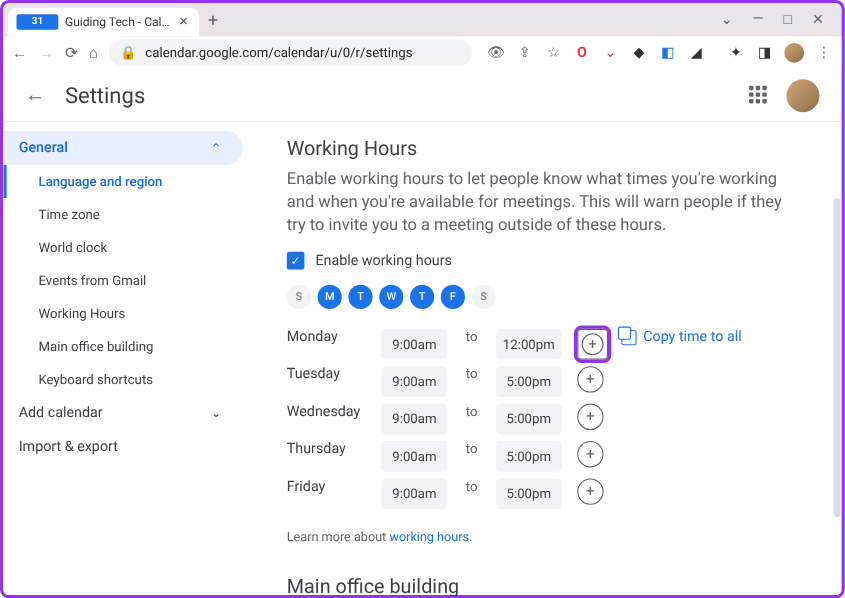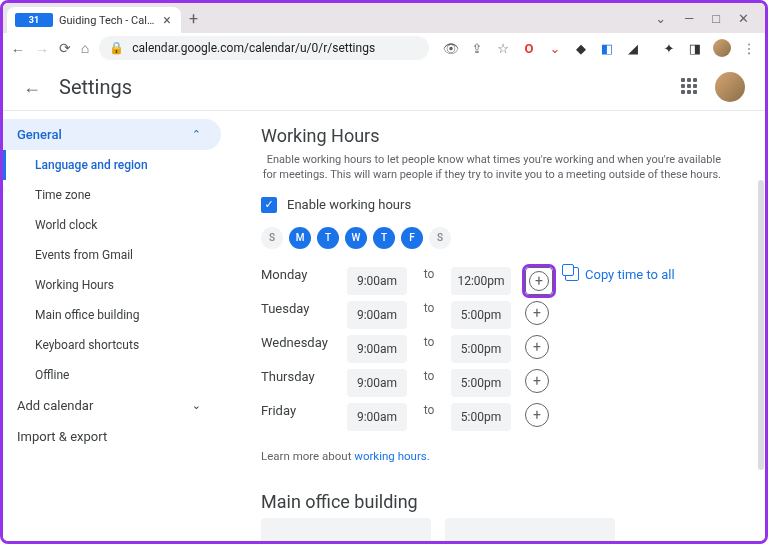--- a/index.html
+++ b/index.html
@@ -35,21 +35,21 @@
 .app-content { flex: 1; display: flex; overflow: hidden; }
 .sidebar { width: 230px; padding: 8px 0; overflow-y: auto; }
 .nav-section { display: flex; align-items: center; padding: 8px 20px 8px 14px; font-size: 13px; color: #3c4043; cursor: pointer; border-radius: 0 20px 20px 0; margin-right: 12px; }
 .nav-section.active { background: #e8f0fe; color: #1967d2; font-weight: 500; }
 .nav-chevron { margin-left: auto; font-size: 11px; }
 .nav-item { padding: 8px 10px 8px 32px; font-size: 12px; color: #3c4043; cursor: pointer; }
 .nav-item.selected { border-left: 3px solid #1a73e8; padding-left: 29px; color: #1967d2; font-weight: 500; }
 
 .main { flex: 1; padding: 14px 28px; overflow-y: auto; }
 .section-title { font-size: 18px; color: #3c4043; font-weight: 400; margin-bottom: 6px; }
-.section-desc { font-size: 11px; color: #5f6368; line-height: 1.4; margin-bottom: 14px; max-width: 460px; text-align: right; }
+.section-desc { font-size: 15px; color: #5f6368; line-height: 1.4; margin-bottom: 14px; max-width: 460px; }
 .checkbox-row { display: flex; align-items: center; gap: 10px; margin-bottom: 14px; }
 .checkbox { width: 16px; height: 16px; background: #1a73e8; border-radius: 2px; display: flex; align-items: center; justify-content: center; color: #fff; font-size: 11px; cursor: pointer; }
 .checkbox-label { font-size: 13px; color: #3c4043; }
 .days-row { display: flex; gap: 6px; margin-bottom: 18px; }
 .day-chip { width: 22px; height: 22px; border-radius: 50%; display: flex; align-items: center; justify-content: center; font-size: 10px; font-weight: 500; cursor: pointer; }
 .day-chip.on { background: #1a73e8; color: #fff; }
 .day-chip.off { background: #f1f3f4; color: #80868b; }
 
 .hours-table { margin-bottom: 14px; }
 .hours-row { display: flex; align-items: flex-start; height: 32px; margin-bottom: 2px; }
@@ -141,21 +141,20 @@
         <span>General</span>
         <span class="nav-chevron">⌃</span>
       </div>
       <div class="nav-item selected">Language and region</div>
       <div class="nav-item">Time zone</div>
       <div class="nav-item">World clock</div>
       <div class="nav-item">Events from Gmail</div>
       <div class="nav-item">Working Hours</div>
       <div class="nav-item">Main office building</div>
       <div class="nav-item">Keyboard shortcuts</div>
-      <div class="nav-item">Offline</div>
       <div class="nav-section">
         <span>Add calendar</span>
         <span class="nav-chevron">⌄</span>
       </div>
       <div class="nav-section">
         <span>Import &amp; export</span>
       </div>
     </div>
 
     <div class="main">

